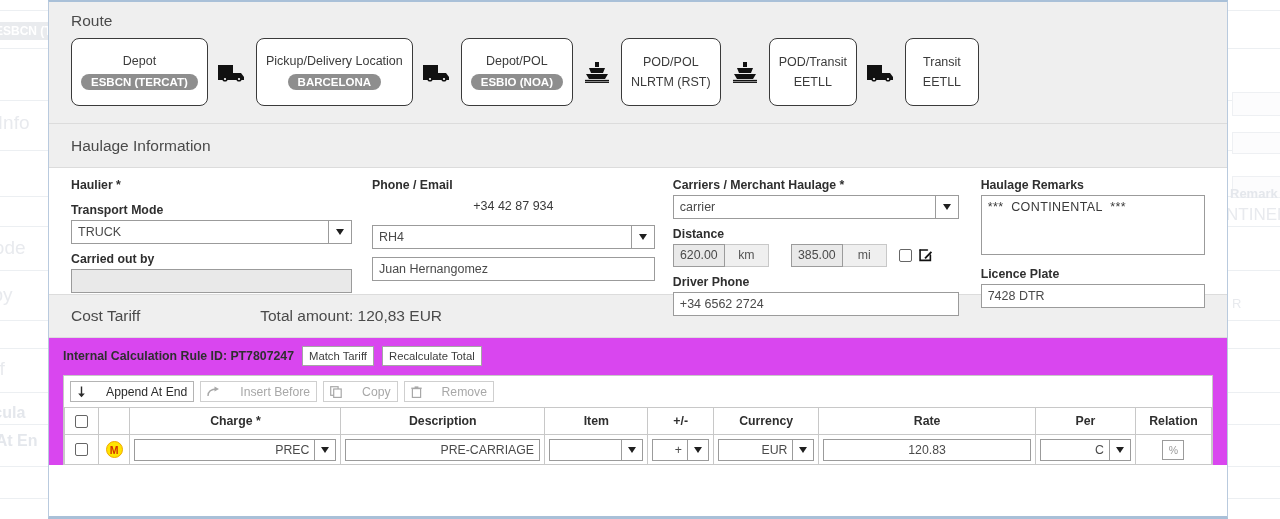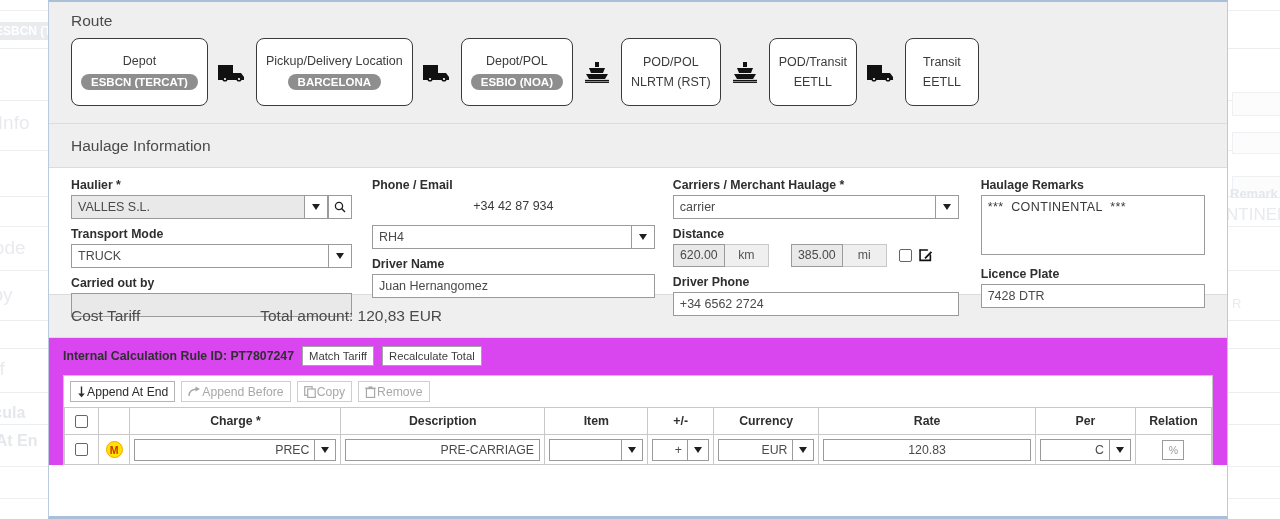--- a/index.html
+++ b/index.html
@@ -218,21 +218,21 @@
     cursor: pointer; white-space: nowrap;
     font-family: "Liberation Sans", sans-serif;
   }
 
   .grid-shell { border: 1px solid #c8c8c8; border-bottom: none; }
   .toolbar { display: flex; padding: 5px 6px; gap: 6px; background: #ffffff;}
   .tbtn {
     border: 1px solid #b4b4b4; background: #fff;
     font-size: 12.2px; color: #2c2c2c;
     padding: 1px 6px; height: 21px; line-height: 18px;
-    display: flex; align-items: center; gap: 1px; cursor: pointer;
+    display: flex; align-items: center; gap: 20px; cursor: pointer;
     white-space: nowrap;
     font-family: "Liberation Sans", sans-serif;
   }
   .tbtn.disabled { color: #a8a8a8; border-color: #cfcfcf; }
 
   table.grid { border-collapse: collapse; width: 100%; table-layout: fixed; }
   table.grid th {
     border: 1px solid #c8c8c8;
     background: #ffffff;
     font-size: 12.3px; font-weight: 700; color: #2f2f2f;
@@ -387,32 +387,20 @@
 
   <div class="sec-head">
     <div class="sec-title">Haulage Information</div>
   </div>
 
   <div class="form-area">
 
     <div class="col col-1">
       <div class="fld">
         <span class="flabel">Haulier *</span>
-        <div class="inp-row">
-          <input class="inp readonly" readonly="" value="VALLES S.L." style="">
-          <div class="btn-sq nb">
-              <i class="caret"></i>
-            </div>
-          <div class="btn-sq nb">
-            <svg width="12" height="12" viewBox="0 0 12 12">
-                <circle cx="5" cy="5" r="3.6" fill="none" stroke="#1f1f1f" stroke-width="1.3"></circle>
-                <line x1="7.6" y1="7.6" x2="11" y2="11" stroke="#1f1f1f" stroke-width="1.4"></line>
-              </svg>
-          </div>
-        </div>
       </div>
       <div class="fld">
         <span class="flabel">Transport Mode</span>
         <div class="inp-row">
           <input class="inp" value="TRUCK" style="">
           <div class="btn-sq nb">
               <i class="caret"></i>
             </div>
         </div>
       </div>
@@ -429,21 +417,20 @@
       </div>
       <div class="fld">
         <div class="inp-row">
           <input class="inp" value="RH4" style="">
           <div class="btn-sq nb">
               <i class="caret"></i>
             </div>
         </div>
       </div>
       <div class="fld">
-        <span class="flabel">Driver Name</span>
         <input class="inp" value="Juan Hernangomez" style="">
       </div>
     </div>
 
     <div class="col col-3">
       <div class="fld">
         <span class="flabel">Carriers / Merchant Haulage *</span>
         <div class="inp-row">
           <input class="inp" value="carrier" style="">
           <div class="btn-sq nb">
@@ -510,21 +497,21 @@
             </span>
             <span>Append At End</span>
           </button>
           <button class="tbtn disabled">
             <span style="display: inline-flex;">
               <svg width="13" height="12" viewBox="0 0 13 12">
                 <path d="M1 10 C1 4, 6 3, 10 3" stroke="currentColor" stroke-width="1.4" fill="none"></path>
                 <path d="M7.5 0.5 L12 3 L7.5 5.6 Z" fill="currentColor"></path>
               </svg>
             </span>
-            <span>Append Before</span>
+            <span>Insert Before</span>
           </button>
           <button class="tbtn disabled">
             <span style="display: inline-flex;">
               <svg width="12" height="12" viewBox="0 0 12 12">
                 <rect x="0.7" y="0.7" width="7.4" height="8.6" fill="none" stroke="currentColor" stroke-width="1.2"></rect>
                 <rect x="3.7" y="3" width="7.5" height="8.4" fill="#fff" stroke="currentColor" stroke-width="1.2"></rect>
               </svg>
             </span>
             <span>Copy</span>
           </button>

